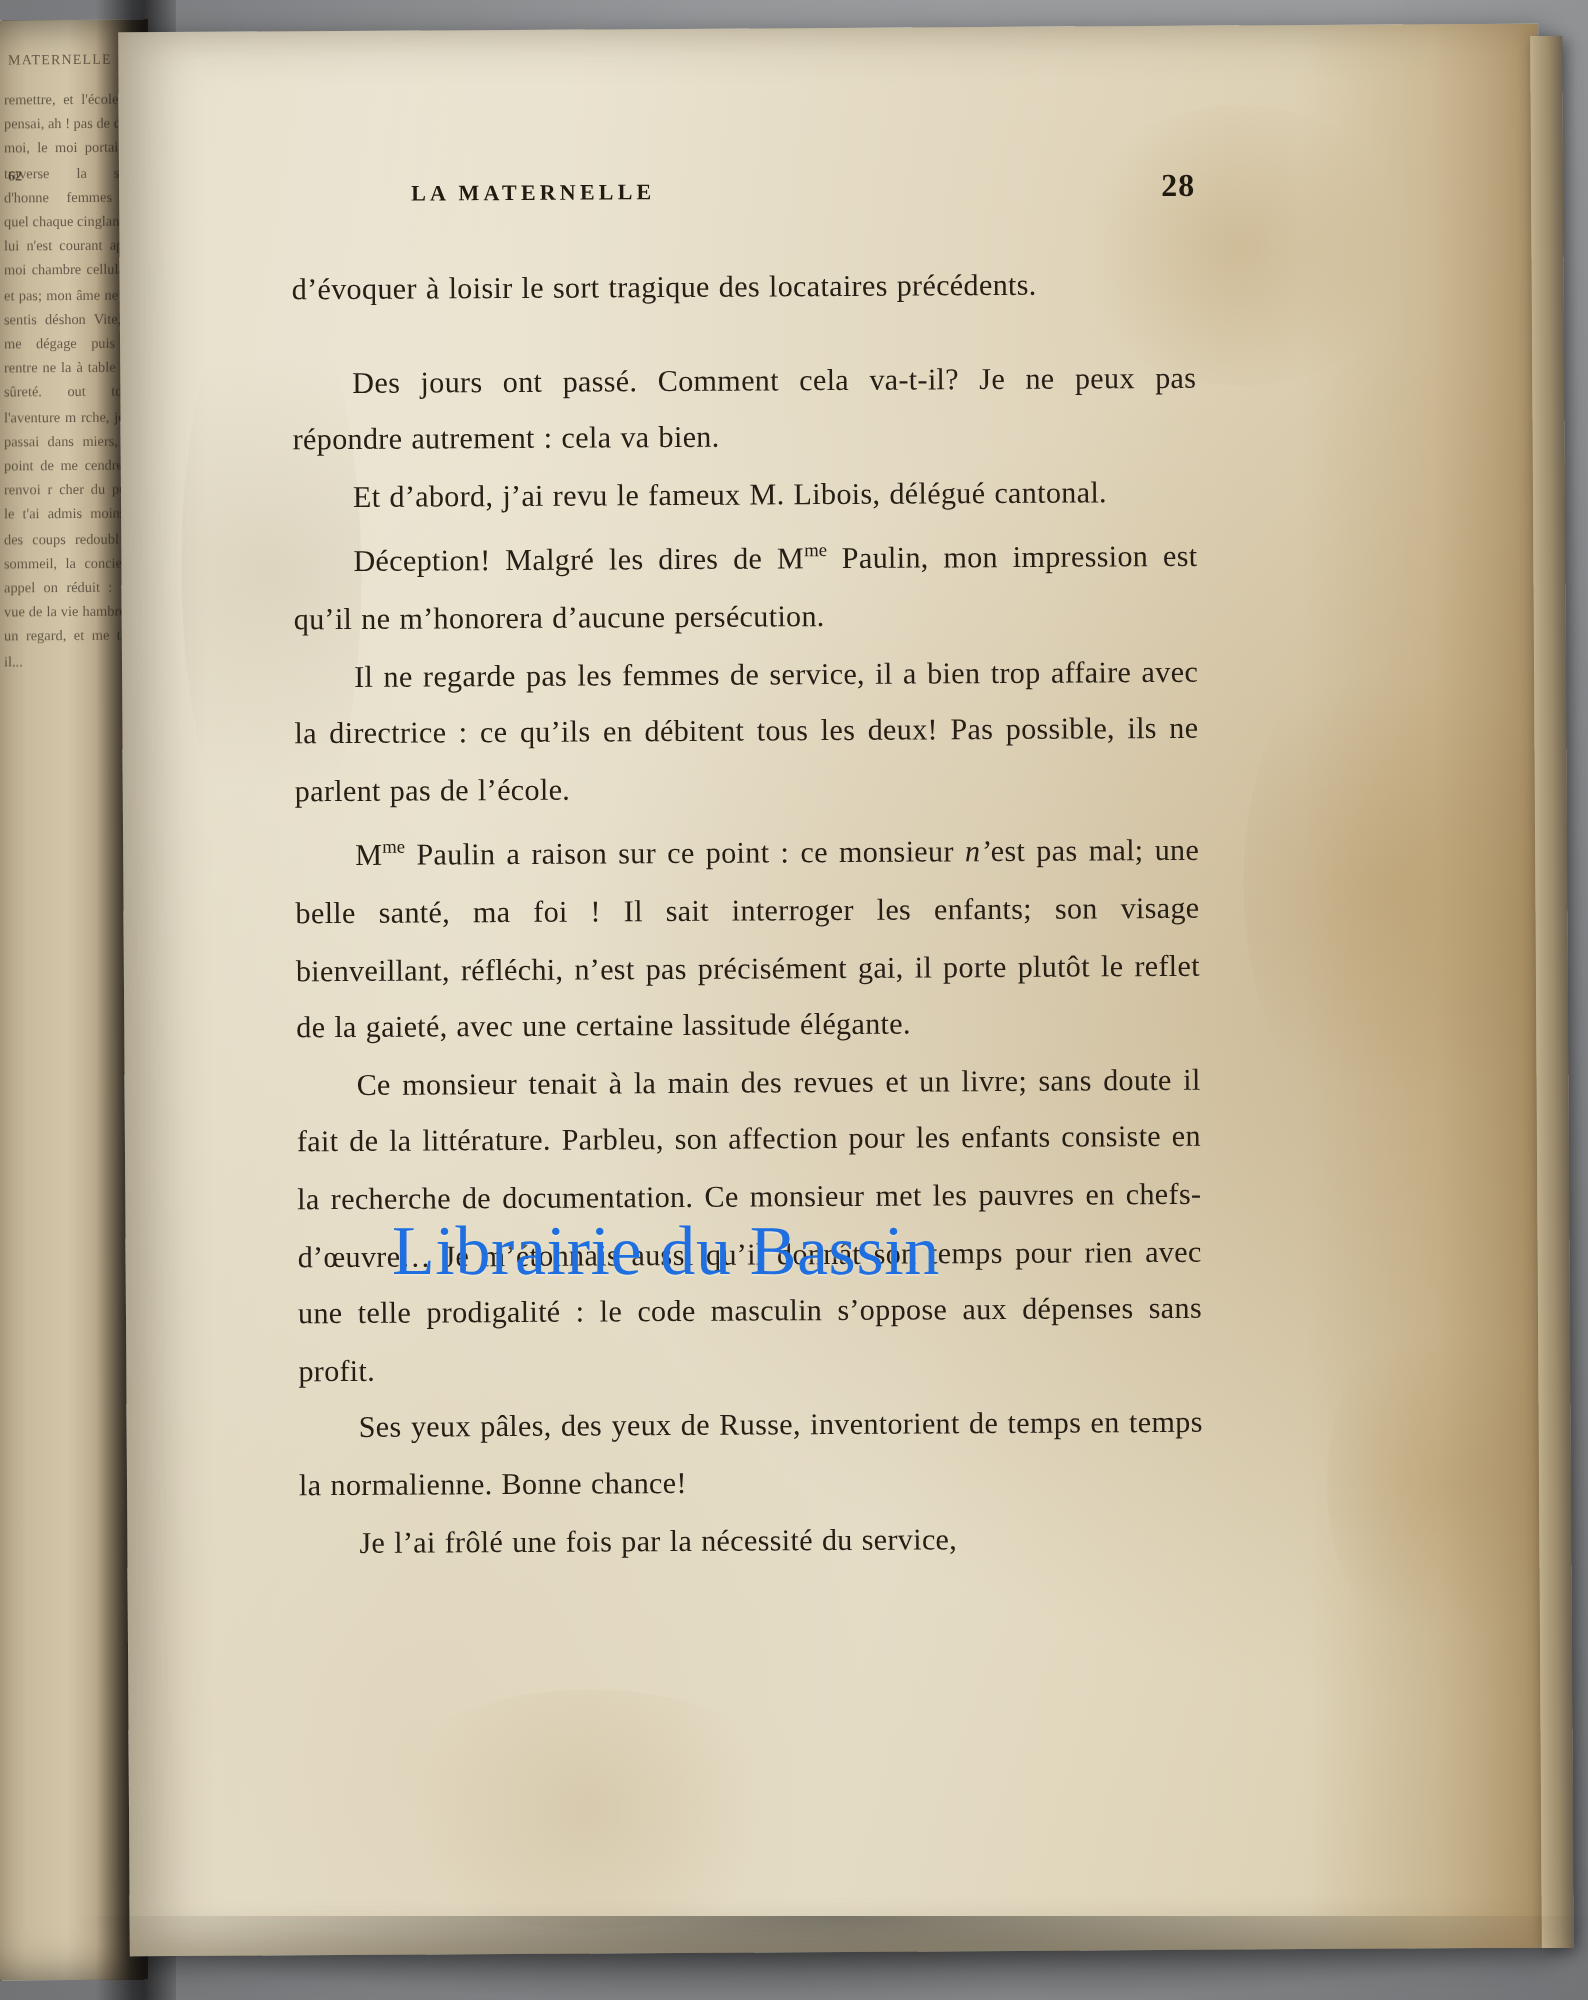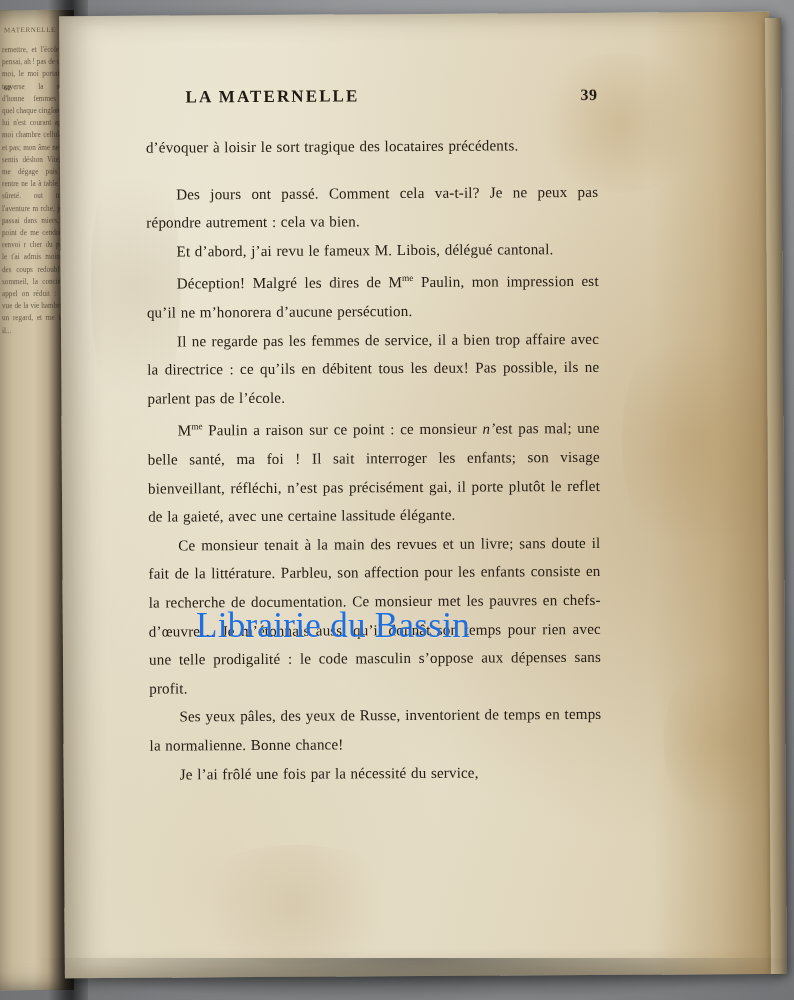--- a/index.html
+++ b/index.html
@@ -141,25 +141,25 @@
     top: 72px;
     width: 452px;
   }
   #running-head {
     display: flex;
     align-items: baseline;
     justify-content: space-between;
     margin-bottom: 26px;
   }
   #head-title {
-    font-size: 17px;
+    font-size: 11px;
     letter-spacing: 2.1px;
     color: #241d14;
     font-weight: bold;
-    margin-left: 40px;
+    margin-left: 60px;
   }
   #head-folio {
     font-size: 16px;
     color: #241d14;
     font-weight: bold;
     letter-spacing: 0.5px;
   }
   .para {
     font-size: 15.1px;
     line-height: 28.6px;
@@ -228,21 +228,21 @@
     <div class="stain" style="left:600px; top:640px; width:120px; height:180px;"></div>
     <div class="stain" style="left:120px; top:830px; width:220px; height:120px; background:radial-gradient(circle, rgba(150,115,60,0.14), rgba(0,0,0,0) 70%);"></div>
     <div class="stain" style="left:30px; top:120px; width:90px; height:300px; background:radial-gradient(circle, rgba(120,95,55,0.10), rgba(0,0,0,0) 70%);"></div>
 
     <div id="edge-tan"></div>
 
     <div id="text-col">
 
       <div id="running-head">
         <div id="head-title">LA MATERNELLE</div>
-        <div id="head-folio">39</div>
+        <div id="head-folio">28</div>
       </div>
 
       <p class="para no-indent"><span>d’évoquer à loisir le sort tragique des locataires précédents.</span></p>
 
       <p class="para gap-before"><span>Des jours ont passé. Comment cela va-t-il? Je ne peux pas répondre autrement : cela va bien.</span></p>
 
       <p class="para"><span>Et d’abord, j’ai revu le fameux M. Libois, délégué cantonal.</span></p>
 
       <p class="para"><span>Déception! Malgré les dires de M</span><span class="sup">me</span><span> Paulin, mon impression est qu’il ne m’honorera d’aucune persécution.</span></p>
 

